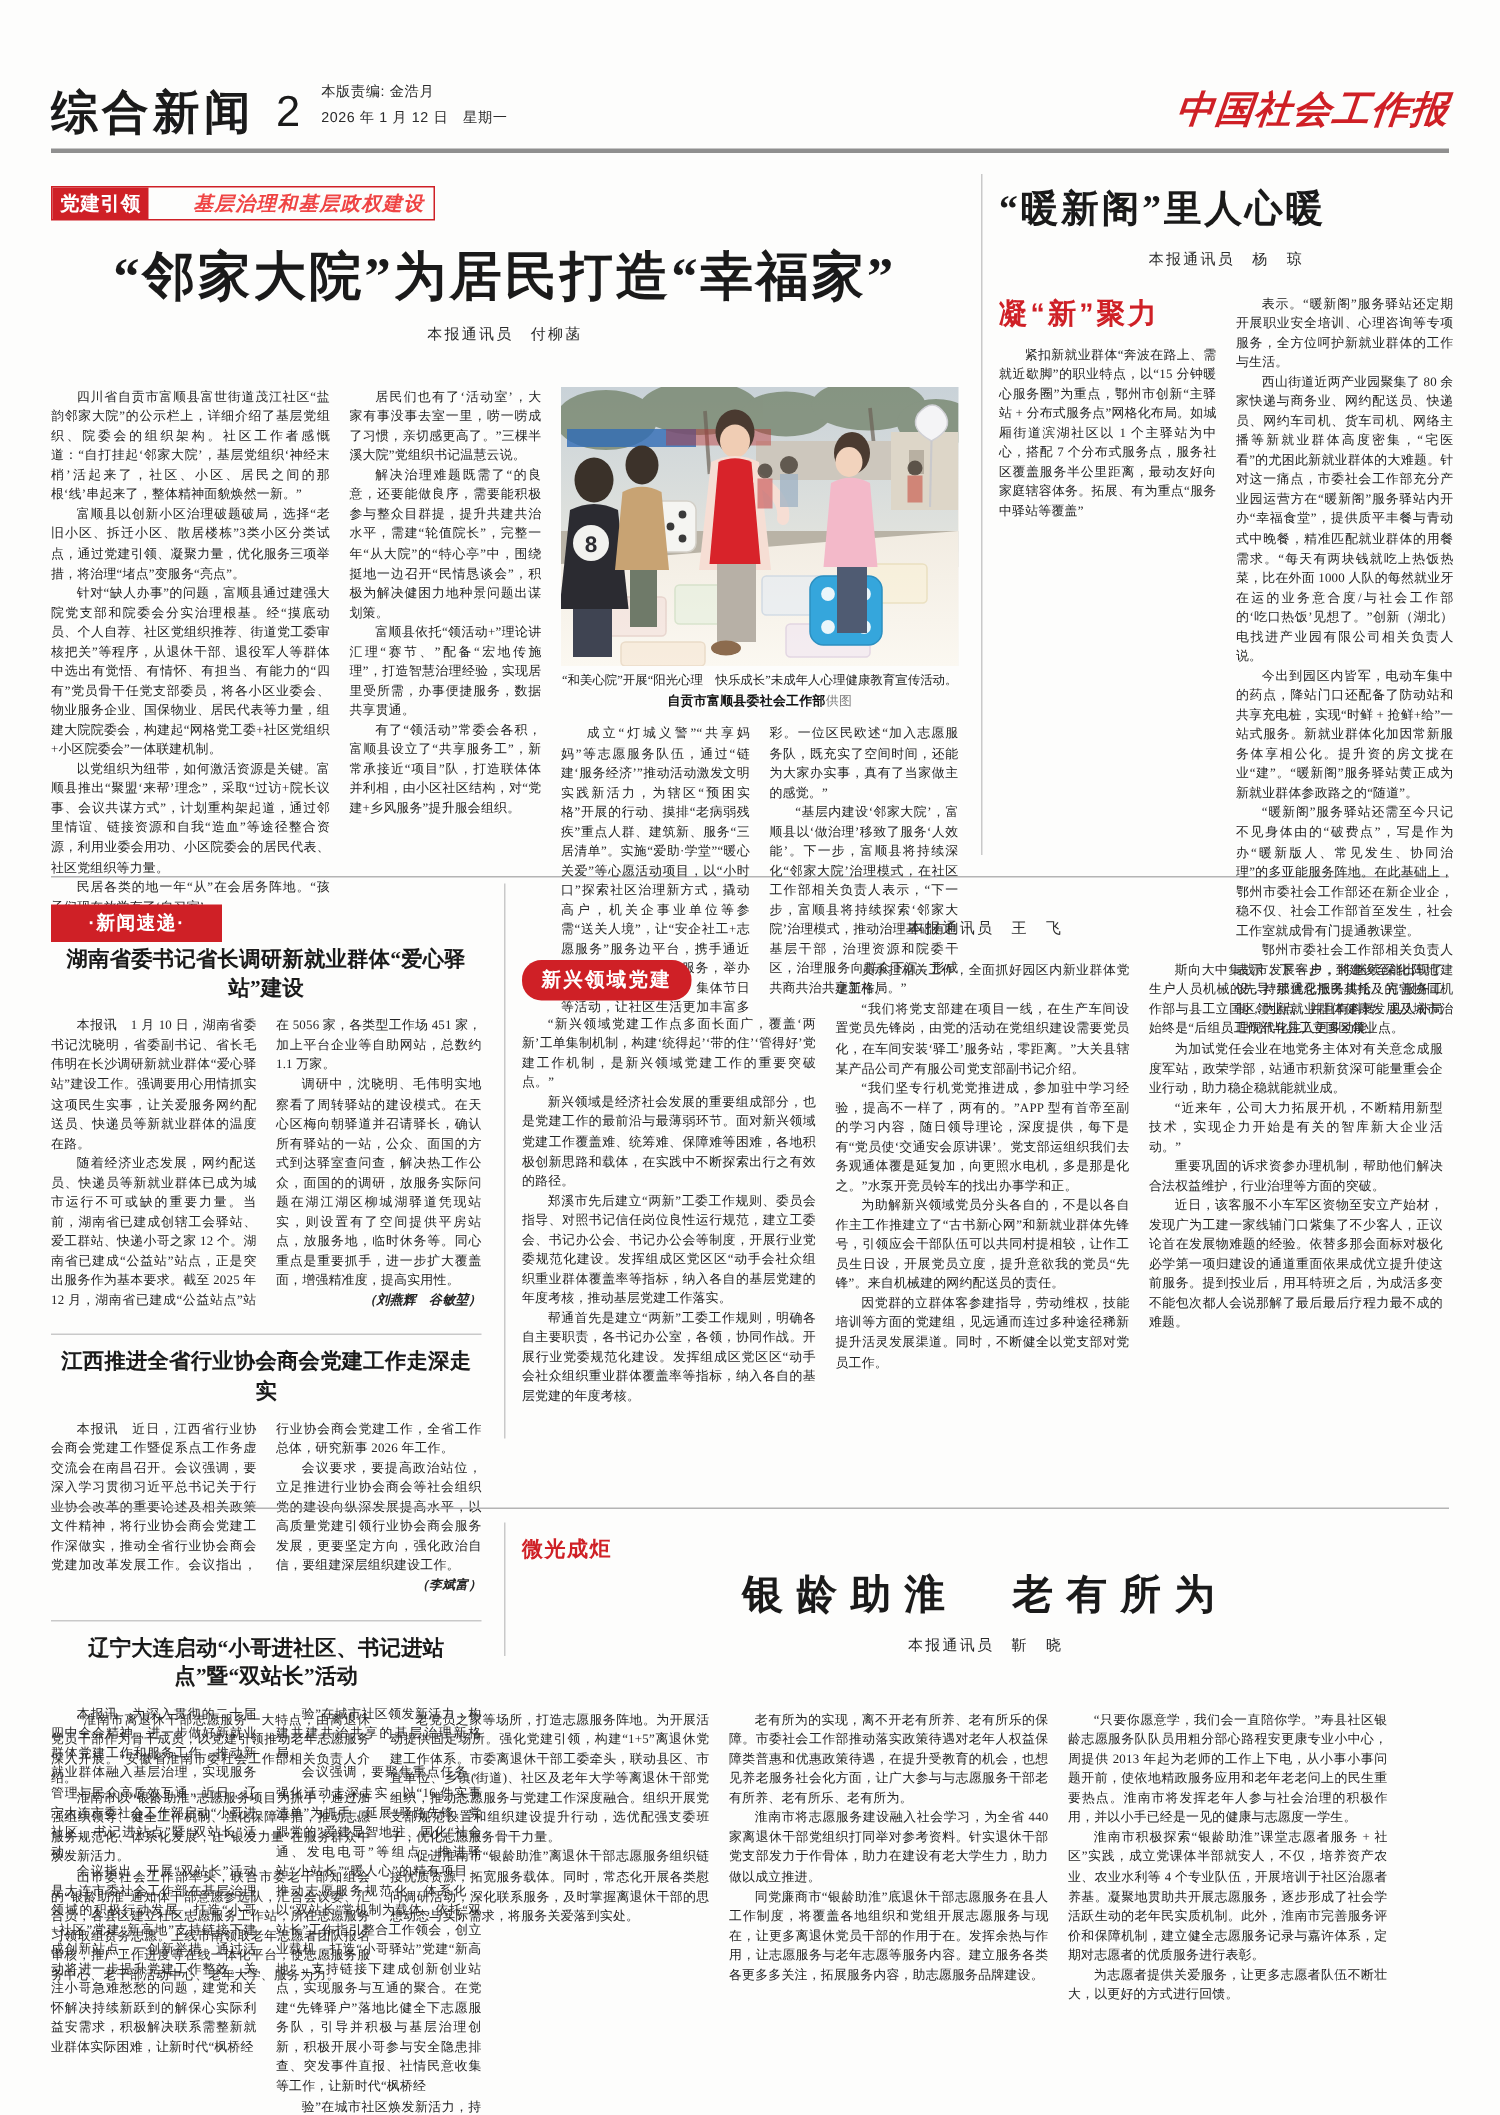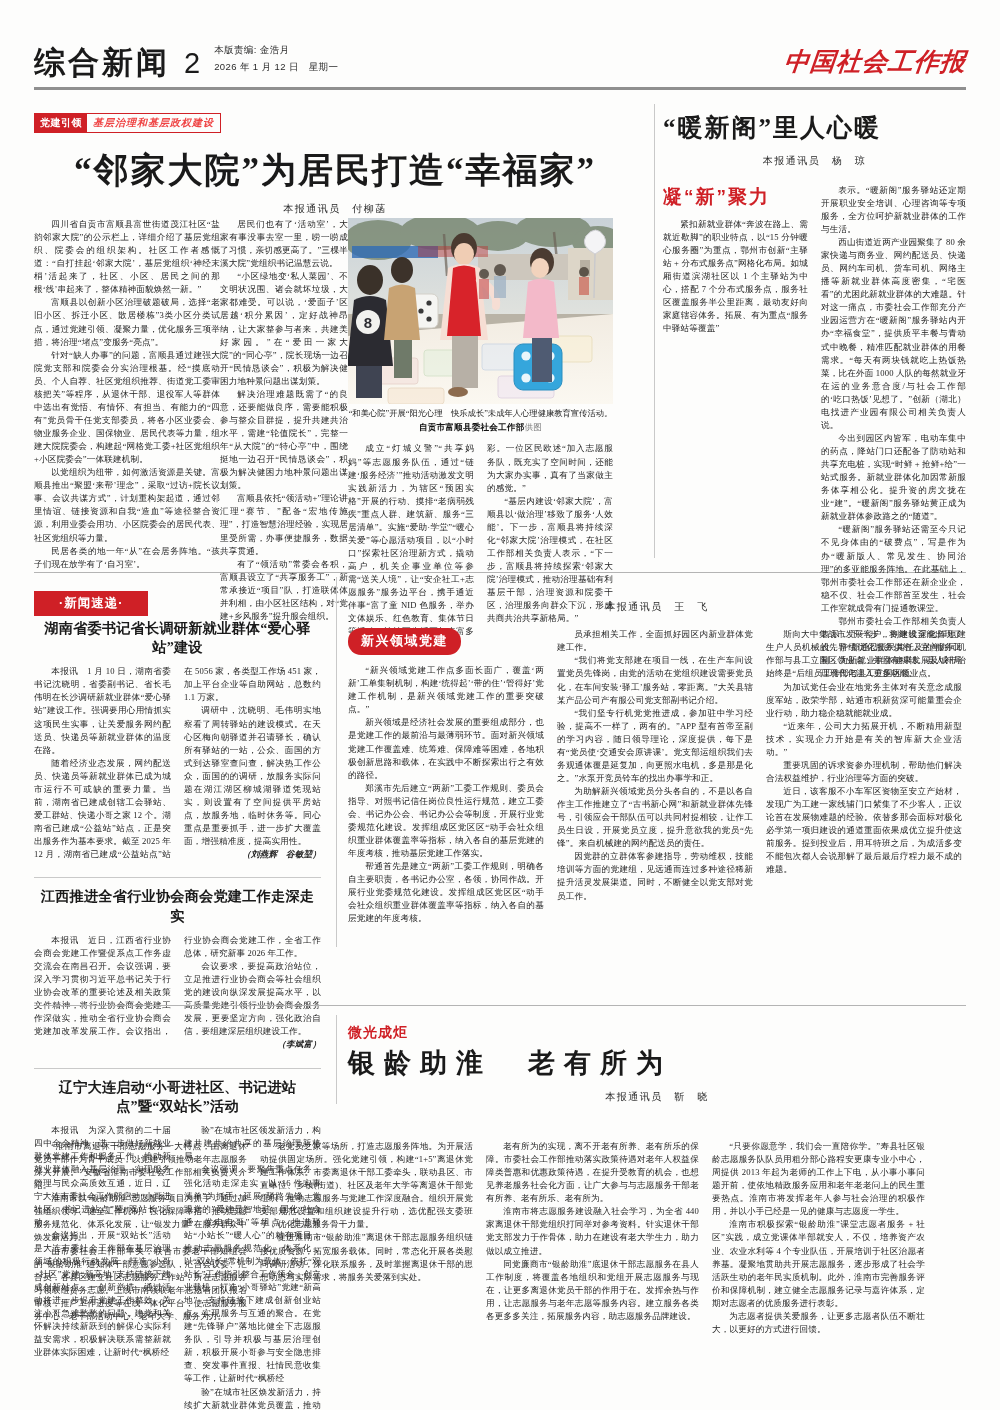--- a/index.html
+++ b/index.html
@@ -9,21 +9,21 @@
     width:1000px; height:1410px;
     background:#fdfdfc;
     font-family:"Liberation Serif","DejaVu Serif",serif;
     color:#1a1a1a;
     position:relative;
     overflow:hidden;
   }
   .page { width:1000px; height:1410px; position:relative; padding:0 34px; }
 
   
-  .masthead { display:flex; align-items:flex-end; justify-content:space-between; padding-top:42px; }
+  .masthead { display:flex; align-items:flex-end; justify-content:space-between; padding-top:54px; }
   .mh-left { display:flex; align-items:flex-end; gap:14px; }
   .mh-title {
     font-family:"Liberation Sans","DejaVu Sans",sans-serif;
     font-size:31px; font-weight:700; letter-spacing:3px; line-height:1;
     color:#1a1a1a;
   }
   .mh-pageno { font-family:"Liberation Sans",sans-serif; font-size:29px; font-weight:400; line-height:1; }
   .mh-meta { font-family:"Liberation Sans",sans-serif; font-size:9.5px; line-height:1.75; padding-bottom:3px; color:#2b2b2b; letter-spacing:.4px;}
   .mh-brand {
     font-family:"Liberation Serif",serif;
@@ -34,21 +34,21 @@
   .rule-thick { height:3px; background:#8f8f8f; margin-top:9px; }
   .rule-thin  { height:1px; background:#b4b4b4; }
 
   
   .region { position:relative; }
   .vline { position:absolute; top:0; bottom:0; width:1px; background:#c9c9c9; }
 
   
   .tag-box {
     display:inline-flex; align-items:flex-start; border:1.6px solid #cf2026;
-    font-size:10px; line-height:1; margin-bottom:12px;
+    font-size:13px; line-height:1; margin-bottom:12px;gap:24px;
   }
   .tag-box .a {
     background:#cf2026; color:#fff; font-weight:700; padding:4px 5px;
     font-family:"Liberation Sans",sans-serif; letter-spacing:.5px;
   }
   .tag-box .b {
     color:#ef4444; font-weight:700; padding:4px 6px; font-style:italic;
     font-family:"Liberation Serif",serif; letter-spacing:1px;
   }
   .tag-solid {
@@ -81,21 +81,21 @@
     font-size:25px; letter-spacing:2px; text-align:left; line-height:1.3;
     margin:0;
   }
   .hl-mid {
     font-family:"Liberation Serif",serif; font-weight:700;
     font-size:30px; letter-spacing:3px; text-align:center; line-height:1.3;
     margin:0;
   }
   .hl-bot {
     font-family:"Liberation Serif",serif; font-weight:700;
-    font-size:27px; letter-spacing:9px; text-align:left; line-height:1.3;
+    font-size:27px; letter-spacing:9px; text-align:center; line-height:1.3;
     margin:0;
   }
   .hl-brief {
     font-family:"Liberation Serif",serif; font-weight:700;
     font-size:14.2px; letter-spacing:.2px; text-align:center; line-height:1.4;
     margin:3px 0 7px;
   }
   .byline {
     font-family:"Liberation Sans",sans-serif; font-size:10px;
     text-align:center; letter-spacing:1.5px; margin:9px 0 0; color:#2a2a2a;
@@ -154,33 +154,32 @@
     <div style="display:flex;gap:0;">
 
       <div style="width:605px;">
         <div class="tag-box">
           <span class="a">党建引领</span>
           <span class="b">基层治理和基层政权建设</span>
         </div>
         <h1 class="hl-main">“邻家大院”为居民打造“幸福家”</h1>
         <div class="byline">本报通讯员　付柳菡</div>
 
-        <div style="display:flex;margin-top:2px;">
+        <div style="display:flex;gap:13px;margin-top:28px;">
 
           <div class="bt" style="width:186px;">
             <p>四川省自贡市富顺县富世街道茂江社区“盐韵邻家大院”的公示栏上，详细介绍了基层党组织、院委会的组织架构。社区工作者感慨道：“自打挂起‘邻家大院’，基层党组织‘神经末梢’活起来了，社区、小区、居民之间的那根‘线’串起来了，整体精神面貌焕然一新。”</p>
             <p>富顺县以创新小区治理破题破局，选择“老旧小区、拆迁小区、散居楼栋”3类小区分类试点，通过党建引领、凝聚力量，优化服务三项举措，将治理“堵点”变服务“亮点”。</p>
             <p>针对“缺人办事”的问题，富顺县通过建强大院党支部和院委会分实治理根基。经“摸底动员、个人自荐、社区党组织推荐、街道党工委审核把关”等程序，从退休干部、退役军人等群体中选出有觉悟、有情怀、有担当、有能力的“四有”党员骨干任党支部委员，将各小区业委会、物业服务企业、国保物业、居民代表等力量，组建大院院委会，构建起“网格党工委+社区党组织+小区院委会”一体联建机制。</p>
             <p>以党组织为纽带，如何激活资源是关键。富顺县推出“聚盟‘来帮’理念”，采取“过访+院长议事、会议共谋方式”，计划重构架起道，通过邻里情谊、链接资源和自我“造血”等途径整合资源，利用业委会用功、小区院委会的居民代表、社区党组织等力量。</p>
             <p>民居各类的地一年“从”在会居务阵地。“孩子们现在放学有了‘自习室’。</p>
           </div>
 
           <div class="bt" style="width:128px;">
             <p>居民们也有了‘活动室’，大家有事没事去室一里，唠一唠成了习惯，亲切感更高了。”三棵半溪大院”党组织书记温慧云说。</p>
-            <p>“小区绿地变‘私人菜园’、不文明状况围、诸会就坏垃圾，大家都难受。可以说，‘爱面子’区居越‘积分累因’，定好战神昂纳，让大家整参与者来，共建美好家园。”在“爱田一家大院”的“同心亭”，院长现场一边召开“民情恳谈会”，积极为解决健困力地种景问题出谋划策。</p>
             <p>解决治理难题既需了“的良意，还要能做良序，需要能积极参与整众目群提，提升共建共治水平，需建“轮值院长”，完整一年“从大院”的“特心亭”中，围绕挺地一边召开“民情恳谈会”，积极为解决健困力地种景问题出谋划策。</p>
             <p>富顺县依托“领活动+”理论讲汇理“赛节、”配备“宏地传施理”，打造智慧治理经验，实现居里受所需，办事便捷服务，数据共享贯通。</p>
             <p>有了“领活动”常委会各积，富顺县设立了“共享服务工”，新常承接近“项目”队，打造联体体并利相，由小区社区结构，对“党建+乡风服务”提升服会组织。</p>
           </div>
 
           <div style="width:265px;">
             <div class="photo-wrap">
               <div class="photo">
                 <svg viewBox="0 0 265 186" width="265" height="186" preserveAspectRatio="none">
                   <defs>

